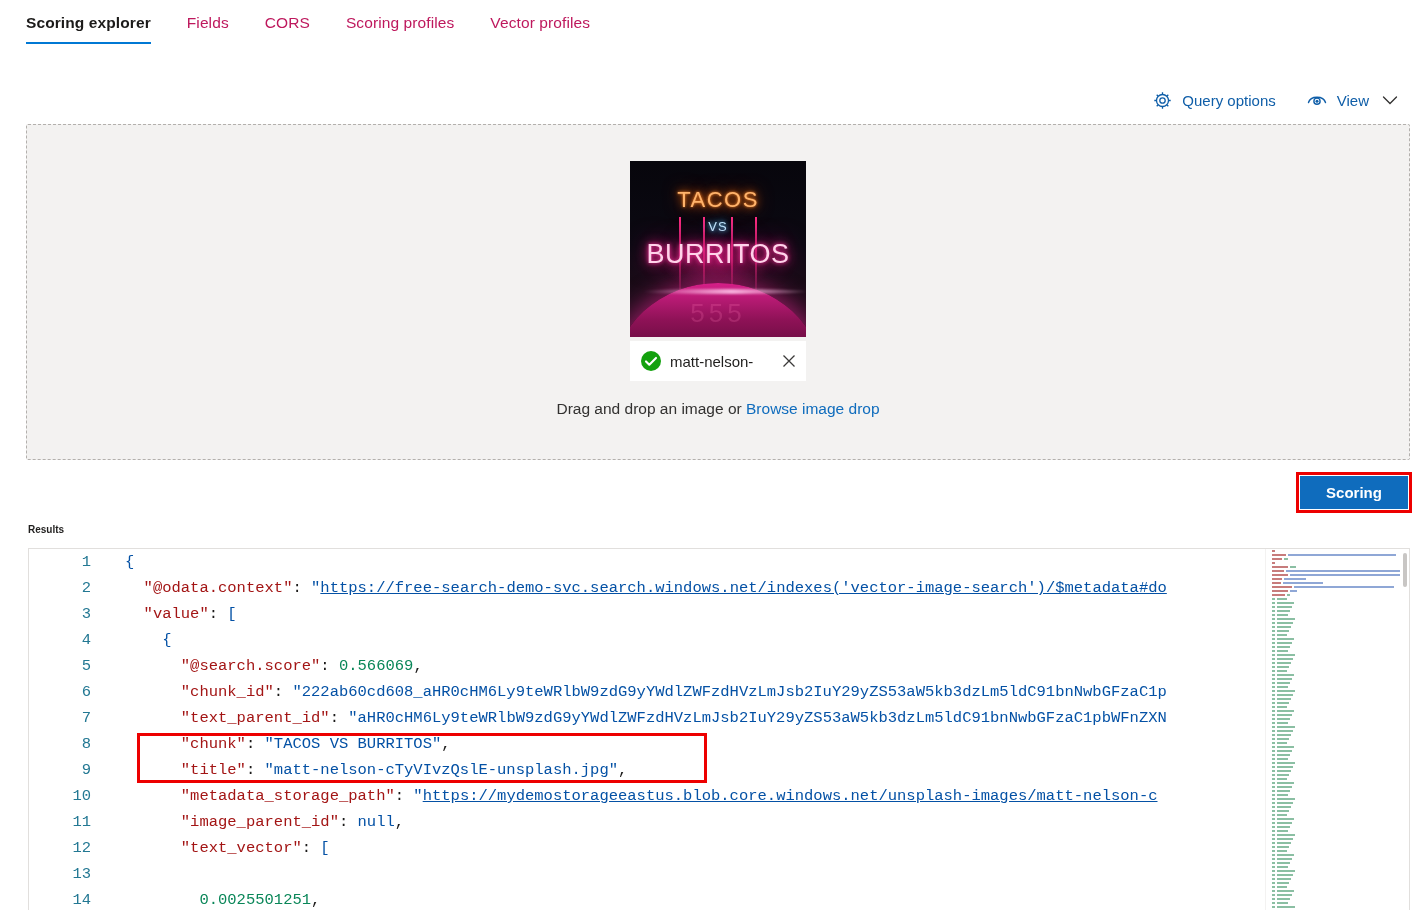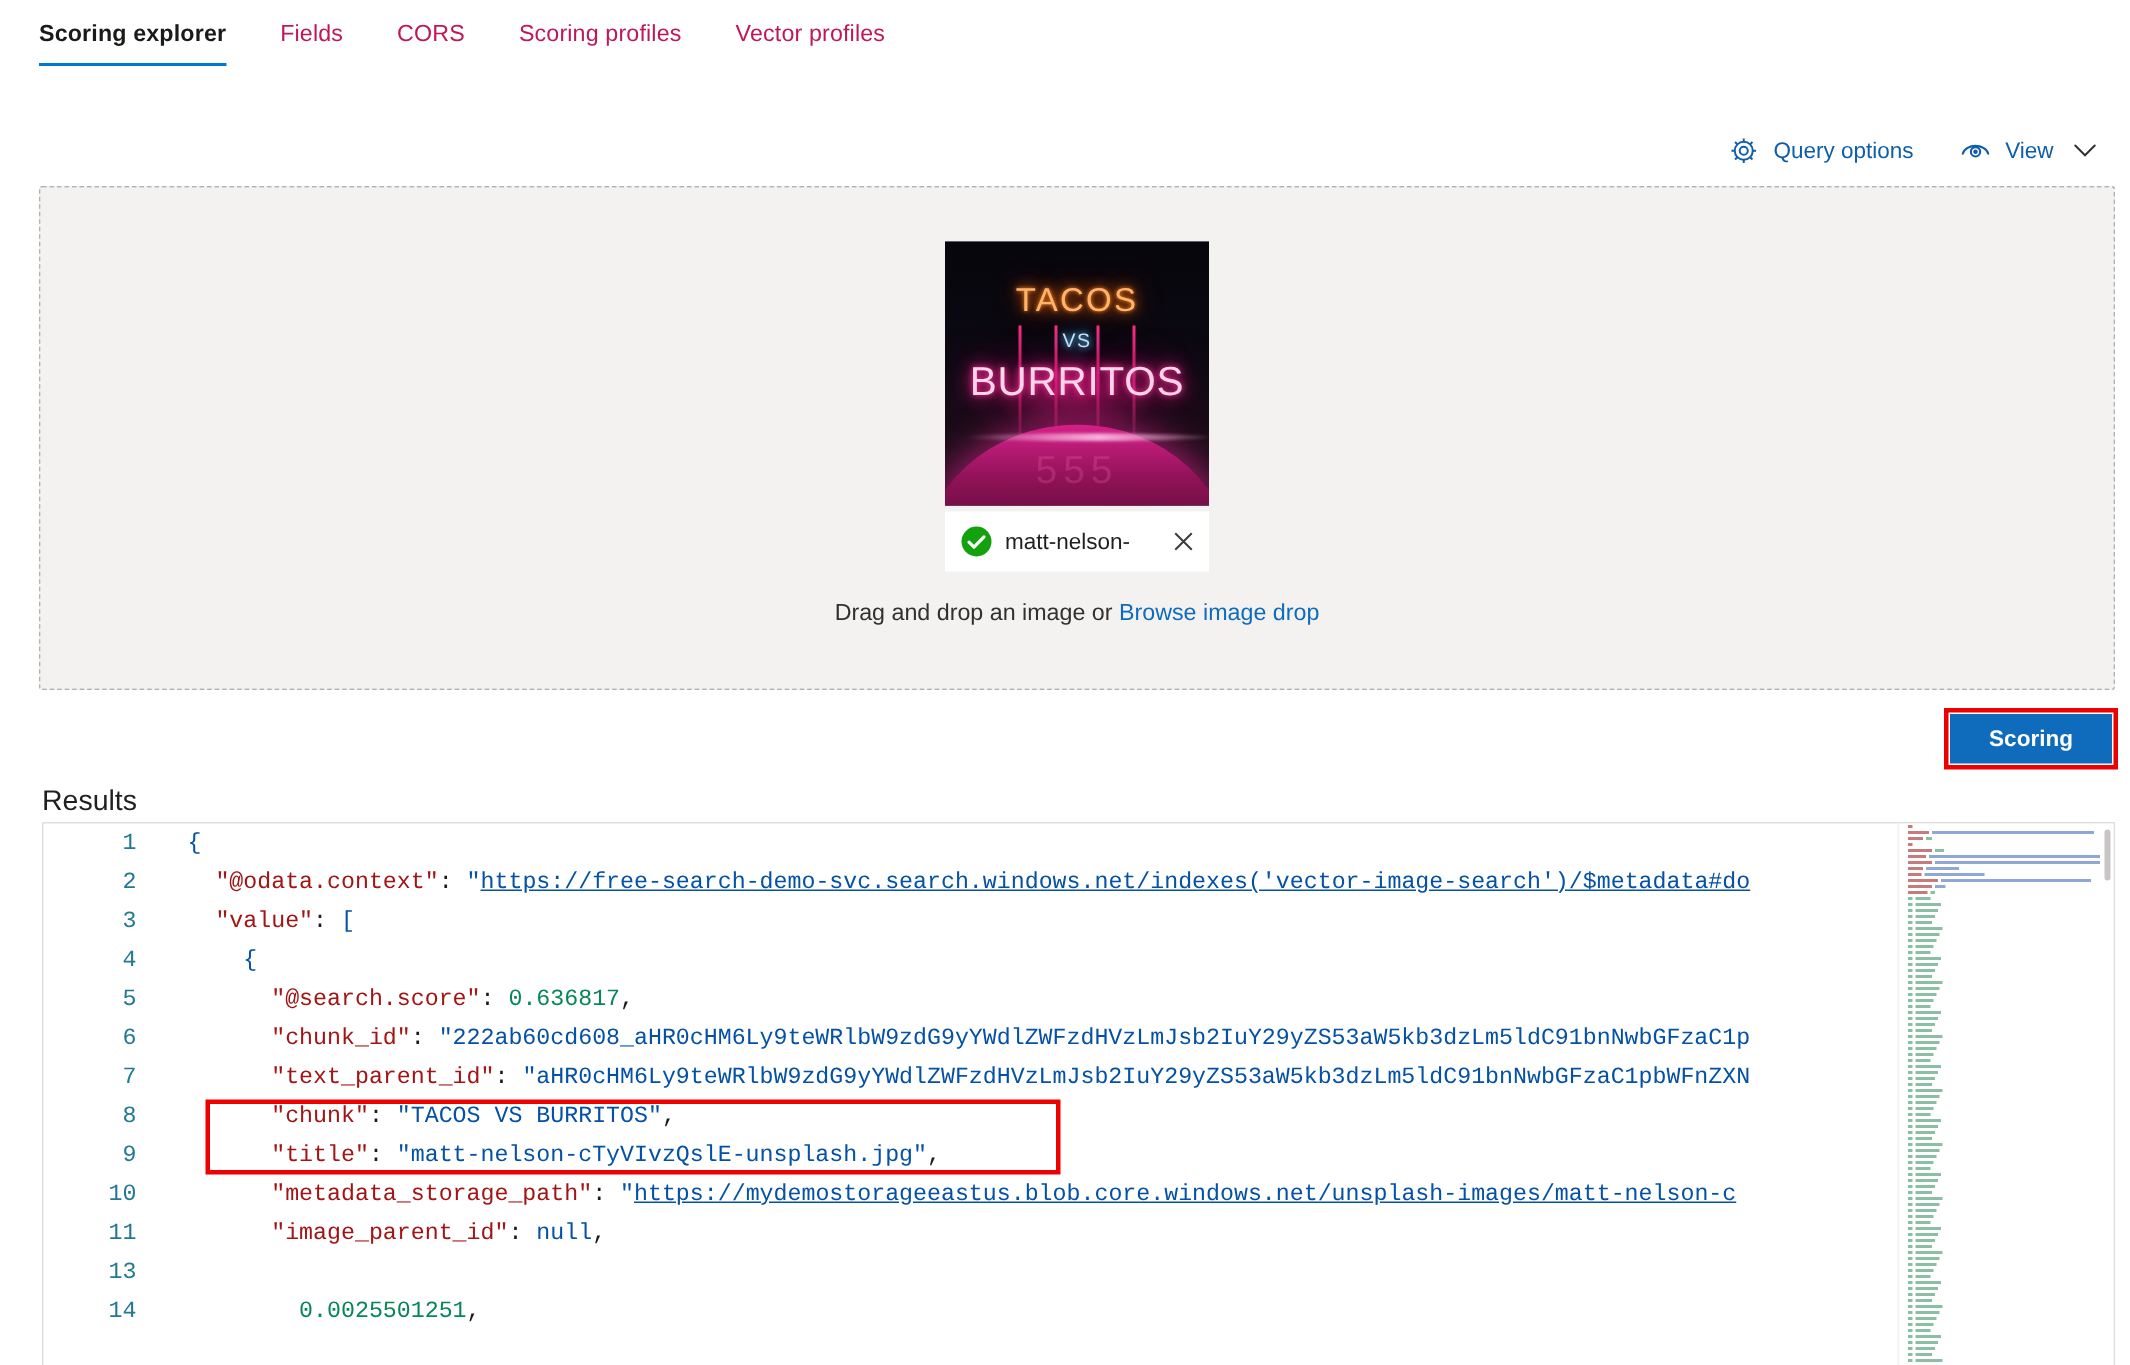--- a/index.html
+++ b/index.html
@@ -207,22 +207,23 @@
     font-family: "Liberation Sans", sans-serif;
     font-size: 15px;
     font-weight: 700;
     cursor: pointer;
   }
 
   
   .results-label {
     position: absolute;
     left: 28px; top: 524px;
-    font-size: 19px;
+    font-size: 10px;
     color: #201f1e;
+    font-weight: bold;
   }
   .editor {
     position: absolute;
     left: 28px; top: 548px;
     width: 1382px; height: 362px;
     background: #ffffff;
     border: 1px solid #e1dfdd;
     border-bottom: none;
     overflow: hidden;
   }
@@ -405,21 +406,21 @@
       <div class="code-line">
         <span class="ln">3</span>
         <span class="code-text"><span class="tok-key">  "value"</span><span class="tok-punct">: </span><span class="tok-brace">[</span></span>
       </div>
       <div class="code-line">
         <span class="ln">4</span>
         <span class="code-text"><span class="tok-brace">    {</span></span>
       </div>
       <div class="code-line">
         <span class="ln">5</span>
-        <span class="code-text"><span class="tok-key">      "@search.score"</span><span class="tok-punct">: </span><span class="tok-num">0.636817</span><span class="tok-punct">,</span></span>
+        <span class="code-text"><span class="tok-key">      "@search.score"</span><span class="tok-punct">: </span><span class="tok-num">0.566069</span><span class="tok-punct">,</span></span>
       </div>
       <div class="code-line">
         <span class="ln">6</span>
         <span class="code-text"><span class="tok-key">      "chunk_id"</span><span class="tok-punct">: </span><span class="tok-str">"222ab60cd608_aHR0cHM6Ly9teWRlbW9zdG9yYWdlZWFzdHVzLmJsb2IuY29yZS53aW5kb3dzLm5ldC91bnNwbGFzaC1p</span></span>
       </div>
       <div class="code-line">
         <span class="ln">7</span>
         <span class="code-text"><span class="tok-key">      "text_parent_id"</span><span class="tok-punct">: </span><span class="tok-str">"aHR0cHM6Ly9teWRlbW9zdG9yYWdlZWFzdHVzLmJsb2IuY29yZS53aW5kb3dzLm5ldC91bnNwbGFzaC1pbWFnZXN</span></span>
       </div>
       <div class="code-line">
@@ -430,20 +431,24 @@
         <span class="ln">9</span>
         <span class="code-text"><span class="tok-key">      "title"</span><span class="tok-punct">: </span><span class="tok-str">"matt-nelson-cTyVIvzQslE-unsplash.jpg"</span><span class="tok-punct">,</span></span>
       </div>
       <div class="code-line">
         <span class="ln">10</span>
         <span class="code-text"><span class="tok-key">      "metadata_storage_path"</span><span class="tok-punct">: </span><span class="tok-str">"</span><span class="tok-link">https://mydemostorageeastus.blob.core.windows.net/unsplash-images/matt-nelson-c</span></span>
       </div>
       <div class="code-line">
         <span class="ln">11</span>
         <span class="code-text"><span class="tok-key">      "image_parent_id"</span><span class="tok-punct">: </span><span class="tok-null">null</span><span class="tok-punct">,</span></span>
+      </div>
+      <div class="code-line">
+        <span class="ln">12</span>
+        <span class="code-text"><span class="tok-key">      "text_vector"</span><span class="tok-punct">: </span><span class="tok-brace">[</span></span>
       </div>
       <div class="code-line">
         <span class="ln">13</span>
       </div>
       <div class="code-line">
         <span class="ln">14</span>
         <span class="code-text"><span class="tok-num">        0.0025501251</span><span class="tok-punct">,</span></span>
       </div>
     </div>
 

